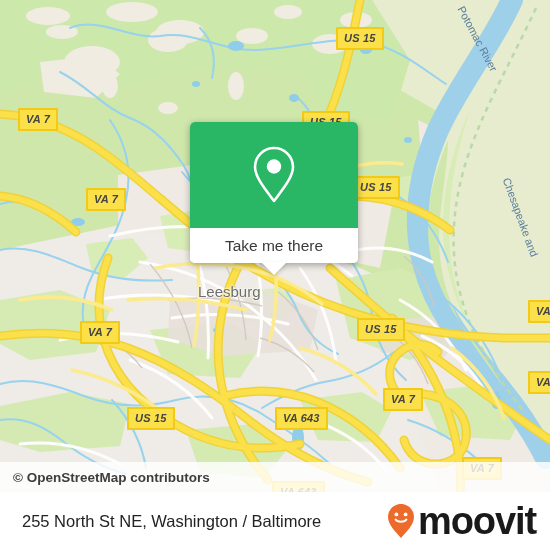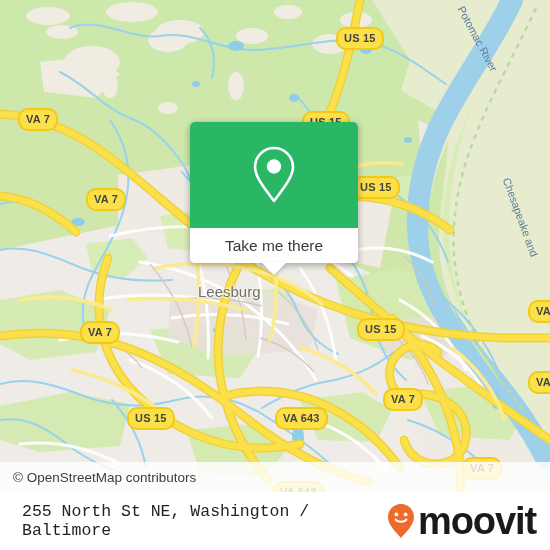--- a/index.html
+++ b/index.html
@@ -25,30 +25,31 @@
     overflow: hidden;
     background: #cfe6a8;
   }
   .map-svg { position:absolute; left:0; top:0; }
 
   
   .shield {
     position: absolute;
     background: #fbe04a;
     border: 2px solid #f2c915;
-    border-radius: 10px;
+    border-radius: 1px;
     color: #444444;
     font-family: "Liberation Sans", sans-serif;
     font-weight: bold;
     font-size: 11px;
     line-height: 14px;
     padding: 2px 6px 3px 6px;
     white-space: nowrap;
     letter-spacing: .2px;
     box-sizing: border-box;
+    font-style: italic;
   }
 
   
   .place-label {
     position: absolute;
     color: #6e6e6e;
     font-family: "Liberation Sans", sans-serif;
     font-size: 15px;
     white-space: nowrap;
     text-shadow: 0 0 3px #fff, 0 0 3px #fff, 0 0 2px #fff;
@@ -111,20 +112,21 @@
   #attribution {
     position: absolute;
     left: 0;
     top: 462px;
     width: 550px;
     height: 30px;
     background: rgba(255,255,255,.82);
     display: flex;
     align-items: center;
     z-index: 30;
+    font-weight: bold;
   }
   #attribution .attr-text {
     padding-left: 13px;
     color: #3d3d3d;
     font-family: "Liberation Sans", sans-serif;
     font-size: 13.5px;
   }
 
   
   #footer {
@@ -135,21 +137,21 @@
     height: 58px;
     background: #ffffff;
     display: flex;
     align-items: center;
     justify-content: space-between;
     box-sizing: border-box;
     padding: 0 14px 0 22px;
   }
   #footer-address {
     color: #232323;
-    font-family: Liberation Mono, monospace;
+    font-family: Liberation Sans, sans-serif;
     font-size: 16.5px;
   }
   #brand {
     display: flex;
     align-items: center;
     gap: 2px;
   }
   #brand .brand-text {
     color: #1a1a1a;
     font-family: "Liberation Sans", sans-serif;

